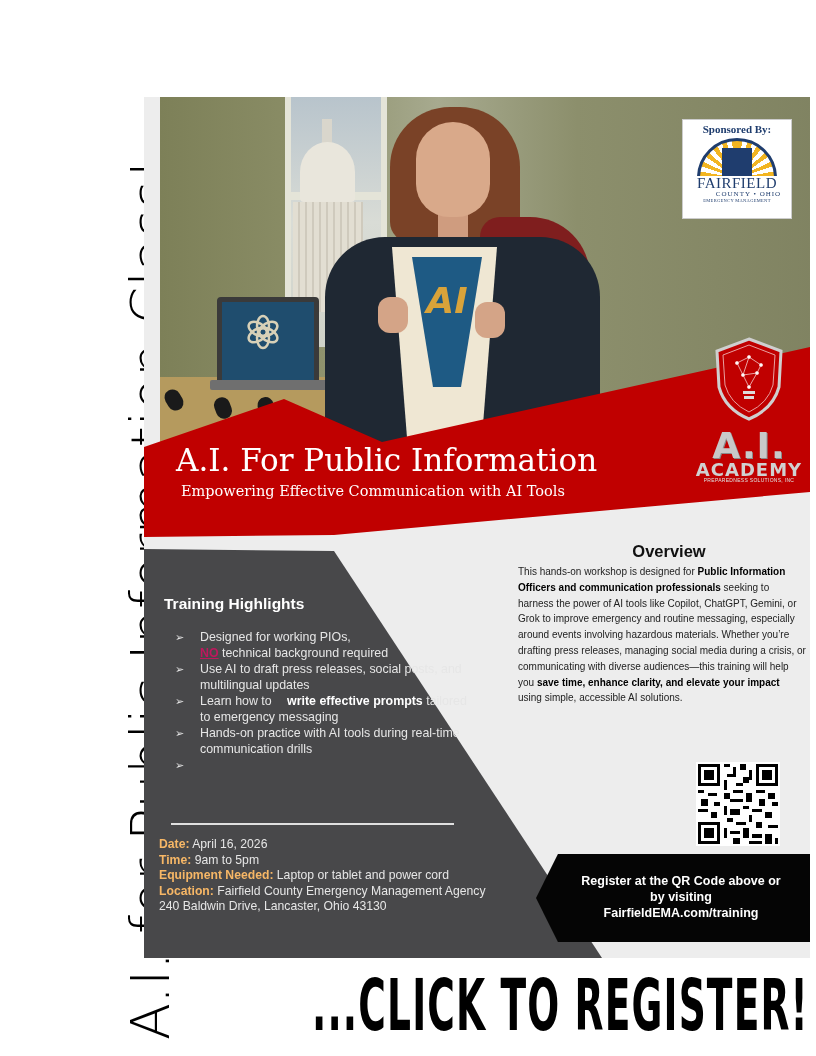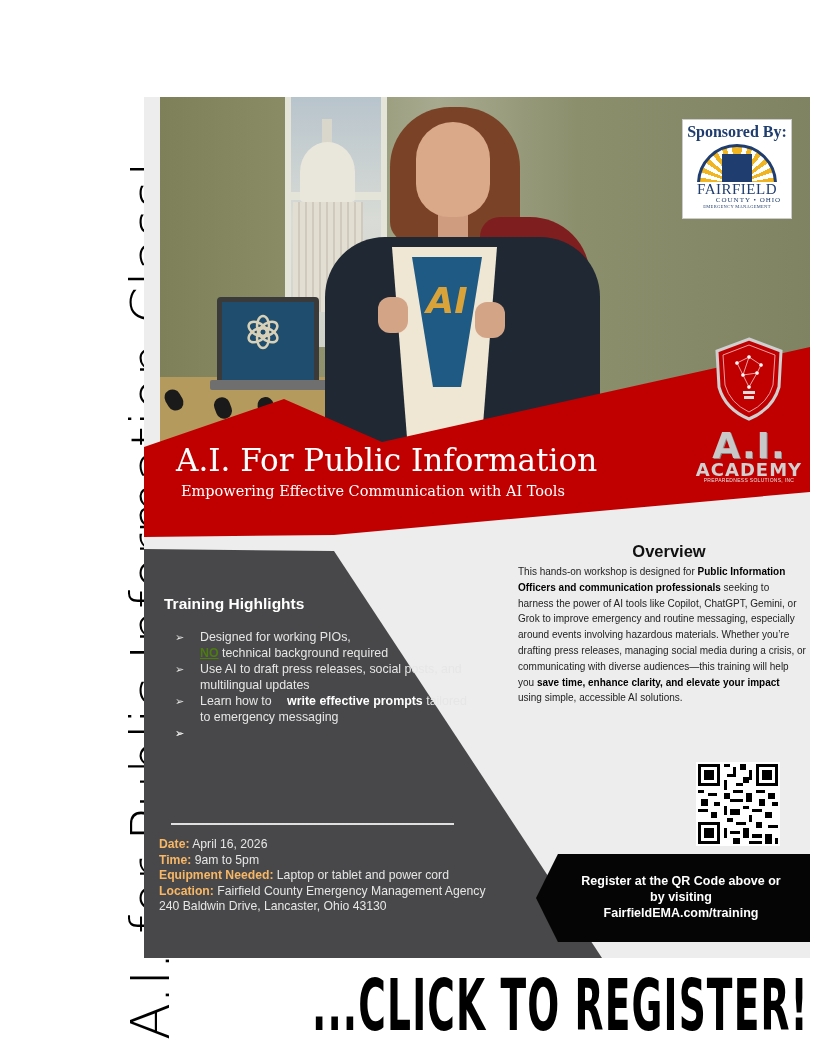--- a/index.html
+++ b/index.html
@@ -56,21 +56,21 @@
   .hero .shirt { position: absolute; left: 232px; top: 150px; width: 105px; height: 200px;
     background: #efe7d3; clip-path: polygon(0 0, 100% 0, 85% 100%, 15% 100%); }
   .hero .tee { position: absolute; left: 252px; top: 160px; width: 70px; height: 130px;
     background: #1e5a84; clip-path: polygon(0 0, 100% 0, 70% 100%, 30% 100%); }
   .hero .tee-letters { position: absolute; left: 255px; top: 183px; width: 64px; text-align: center;
     font-family: "DejaVu Sans", sans-serif; font-weight: bold; font-size: 36px; color: #d9a33a; font-style: italic; }
   .hero .fist { position: absolute; width: 30px; height: 36px; background: #d4a487; border-radius: 12px; }
 
   .sponsor-box { position: absolute; left: 538px; top: 22px; width: 108px; height: 98px;
     background: #fff; border: 1px solid #ccc; text-align: center; }
-  .sponsor-label { font-family: "Liberation Serif", "DejaVu Serif", serif; font-weight: bold; font-size: 16px;
+  .sponsor-label { font-family: "Liberation Serif", "DejaVu Serif", serif; font-weight: bold; font-size: 11px;
     color: #1f3d6e; margin-top: 3px; }
   .sponsor-logo { position: relative; width: 96px; height: 38px; margin: 3px auto 0; overflow: hidden; }
   .sponsor-logo .sun { position: absolute; left: 8px; top: 0; width: 80px; height: 80px; border-radius: 50%;
     background: repeating-conic-gradient(from 0deg, #f2b522 0 8deg, #ffffff 8deg 16deg); border: 3px solid #1f3d6e; box-sizing: border-box; }
   .sponsor-logo .bldg { position: absolute; left: 33px; top: 10px; width: 30px; height: 30px; background: #1f3d6e; }
   .sponsor-name { font-family: "Liberation Serif", "DejaVu Serif", serif; font-size: 15px; color: #1f3d6e; line-height: 14px; letter-spacing: 0.5px; }
   .sponsor-sub { font-family: "Liberation Serif", "DejaVu Serif", serif; font-size: 7px; color: #1f3d6e; letter-spacing: 1px; padding-left: 23px; }
   .sponsor-sub2 { font-family: "Liberation Serif", "DejaVu Serif", serif; font-size: 4.5px; color: #1f3d6e; letter-spacing: 0.3px; }
   .red-band-top { position: absolute; left: 0; width: 666px; top: 0; height: 861px; background: #c00000;
     clip-path: polygon(0 350px, 140px 302px, 238px 345px, 666px 250px, 666px 395px, 190px 438px, 0 440px); }
@@ -90,21 +90,21 @@
   
   .dark-panel { position: absolute; left: 0; top: 0; width: 666px; height: 861px; background: #48484a;
     clip-path: polygon(0 452px, 190px 454px, 458px 861px, 0 861px); }
 
   .highlights-title { position: absolute; left: 20px; top: 498px; color: #fff; font-weight: bold; font-size: 15.5px; }
   .highlights-list { position: absolute; left: 18px; top: 532px; width: 310px; margin: 0; padding: 0; list-style: none;
     color: #e6e6e6; font-size: 12.4px; line-height: 16px; }
   .highlights-list li { position: relative; padding-left: 38px; }
   .highlights-list li .arrow { position: absolute; left: 13px; top: 0; font-size: 11px; color: #e6e6e6; }
   .highlights-list b { color: #fff; margin-left: 12px; }
-  .highlights-list u { font-weight: bold; color: #4d7c0f; }
+  .highlights-list u { font-weight: bold; color: #be185d; }
 
   .divider { position: absolute; left: 27px; top: 726px; width: 283px; height: 2px; background: #e0e0e0; }
   .details { position: absolute; left: 15px; top: 740px; color: #e6e6e6; font-size: 12.2px; line-height: 15.5px; white-space: nowrap; }
   .details .lbl { color: #f7b766; font-weight: bold; }
 
   
   .overview-title { position: absolute; left: 375px; top: 445px; width: 300px; text-align: center; font-weight: bold; font-size: 16.5px; color: #111; }
   .overview-body { position: absolute; left: 374px; top: 467px; width: 288px; font-size: 10px; line-height: 15.8px; color: #222; }
   .overview-body b { color: #000; }
 
@@ -216,20 +216,21 @@
     <li>
       <span class="arrow">➢</span>
       <span>Use AI to draft press releases, social posts, and multilingual updates</span>
     </li>
     <li>
       <span class="arrow">➢</span>
       <span>Learn how to </span><b>write effective prompts</b><span> tailored to emergency messaging</span>
     </li>
     <li>
       <span class="arrow">➢</span>
+      <span>Hands-on practice with AI tools during real-time communication drills</span>
     </li>
     <li>
       <span class="arrow">➢</span>
     </li>
   </ul>
 
   <div class="divider"></div>
 
   <div class="details">
     <div><span class="lbl">Date:</span> <span>April 16, 2026</span></div>

